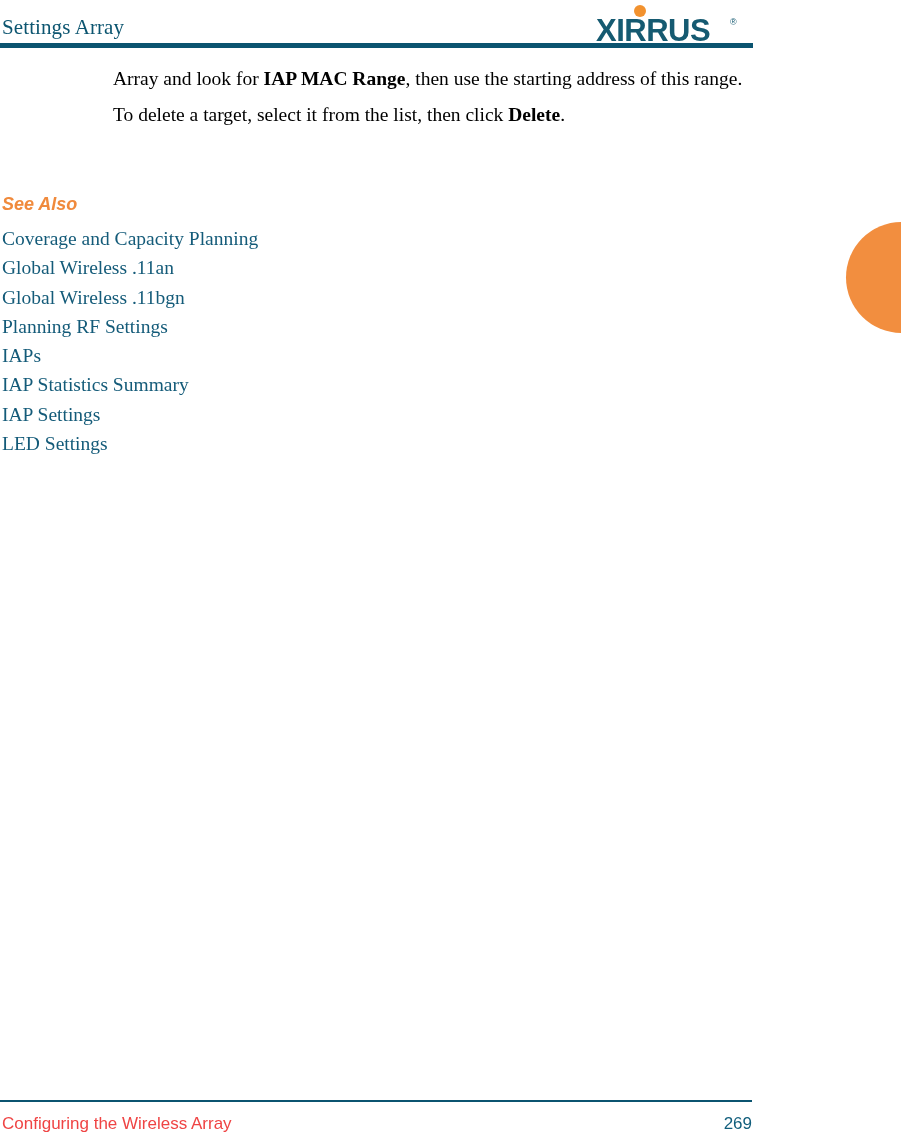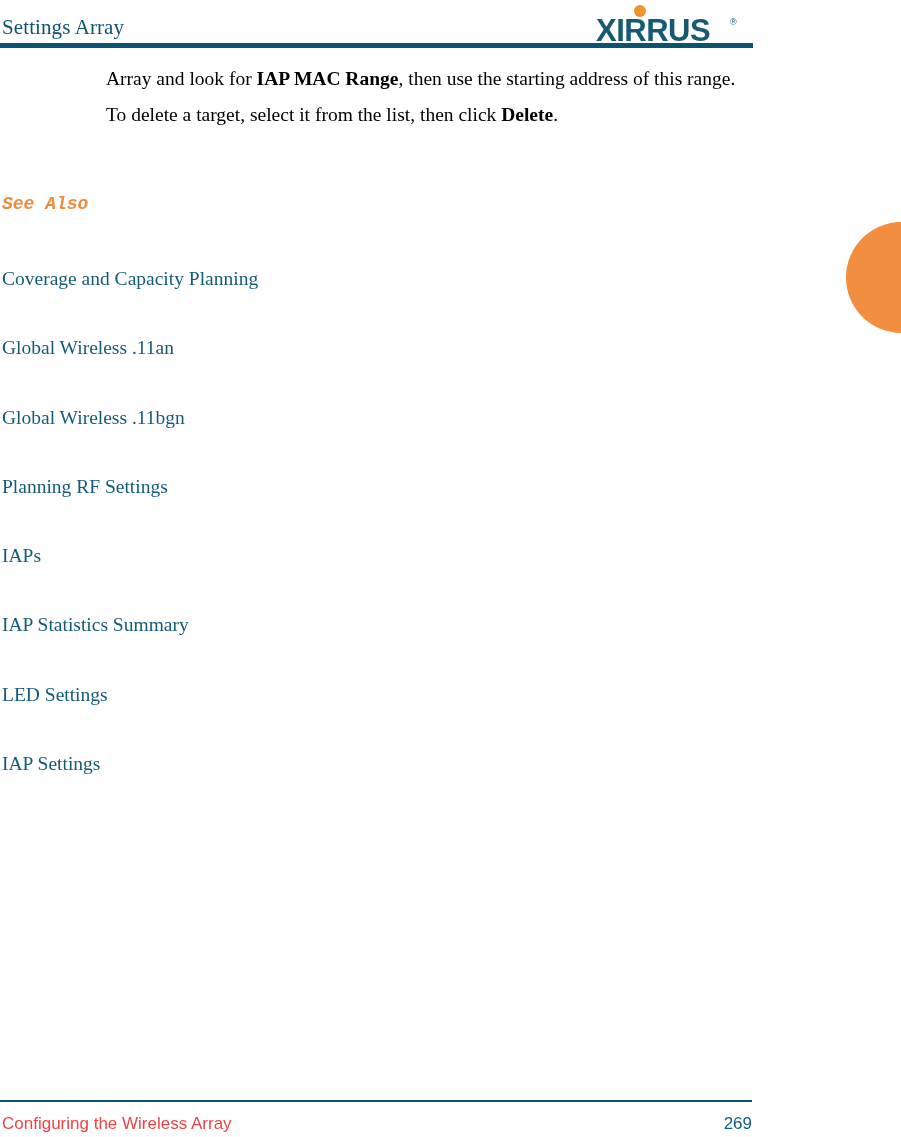--- a/index.html
+++ b/index.html
@@ -62,40 +62,40 @@
     top: 222px;
     width: 111px;
     height: 111px;
     background: #f28e3f;
     border-radius: 50%;
   }
 
   
   .body-block {
     position: absolute;
-    left: 106px;
+    left: 113px;
     top: 64px;
     width: 645px;
   }
   .para {
     font-family: "Liberation Serif", serif;
     font-size: 19.5px;
     line-height: 30px;
     color: #000000;
     margin: 0;
   }
   .para + .para { margin-top: 6px; }
   .para b { font-weight: bold; }
 
   
   .see-also-head {
     position: absolute;
     left: 2px;
     top: 193px;
-    font-family: Liberation Mono, monospace;
+    font-family: Liberation Sans, sans-serif;
     font-style: italic;
     font-weight: bold;
     font-size: 18px;
     line-height: 22px;
     color: #f08a3c;
     white-space: nowrap;
   }
 
   .see-also-list {
     position: absolute;
@@ -106,21 +106,20 @@
     padding: 0;
     width: 520px;
   }
   .see-also-list li {
     font-family: "Liberation Serif", serif;
     font-size: 19.5px;
     line-height: 29.3px;
     color: #145b79;
     white-space: nowrap;
     cursor: pointer;
-    margin-top: 40px;
   }
 
   
   .footer-rule {
     position: absolute;
     left: 0px;
     top: 1100px;
     width: 752px;
     height: 2px;
     background: #0b5470;
@@ -176,21 +175,21 @@
 
   <div class="see-also-head">See Also</div>
 
   <ul class="see-also-list">
     <li>Coverage and Capacity Planning</li>
     <li>Global Wireless .11an</li>
     <li>Global Wireless .11bgn</li>
     <li>Planning RF Settings</li>
     <li>IAPs</li>
     <li>IAP Statistics Summary</li>
+    <li>IAP Settings</li>
     <li>LED Settings</li>
-    <li>IAP Settings</li>
   </ul>
 
   <div class="footer-rule"></div>
   <div class="footer-left">Configuring the Wireless Array</div>
   <div class="footer-page">269</div>
 
 </div>
 
 </body></html>

